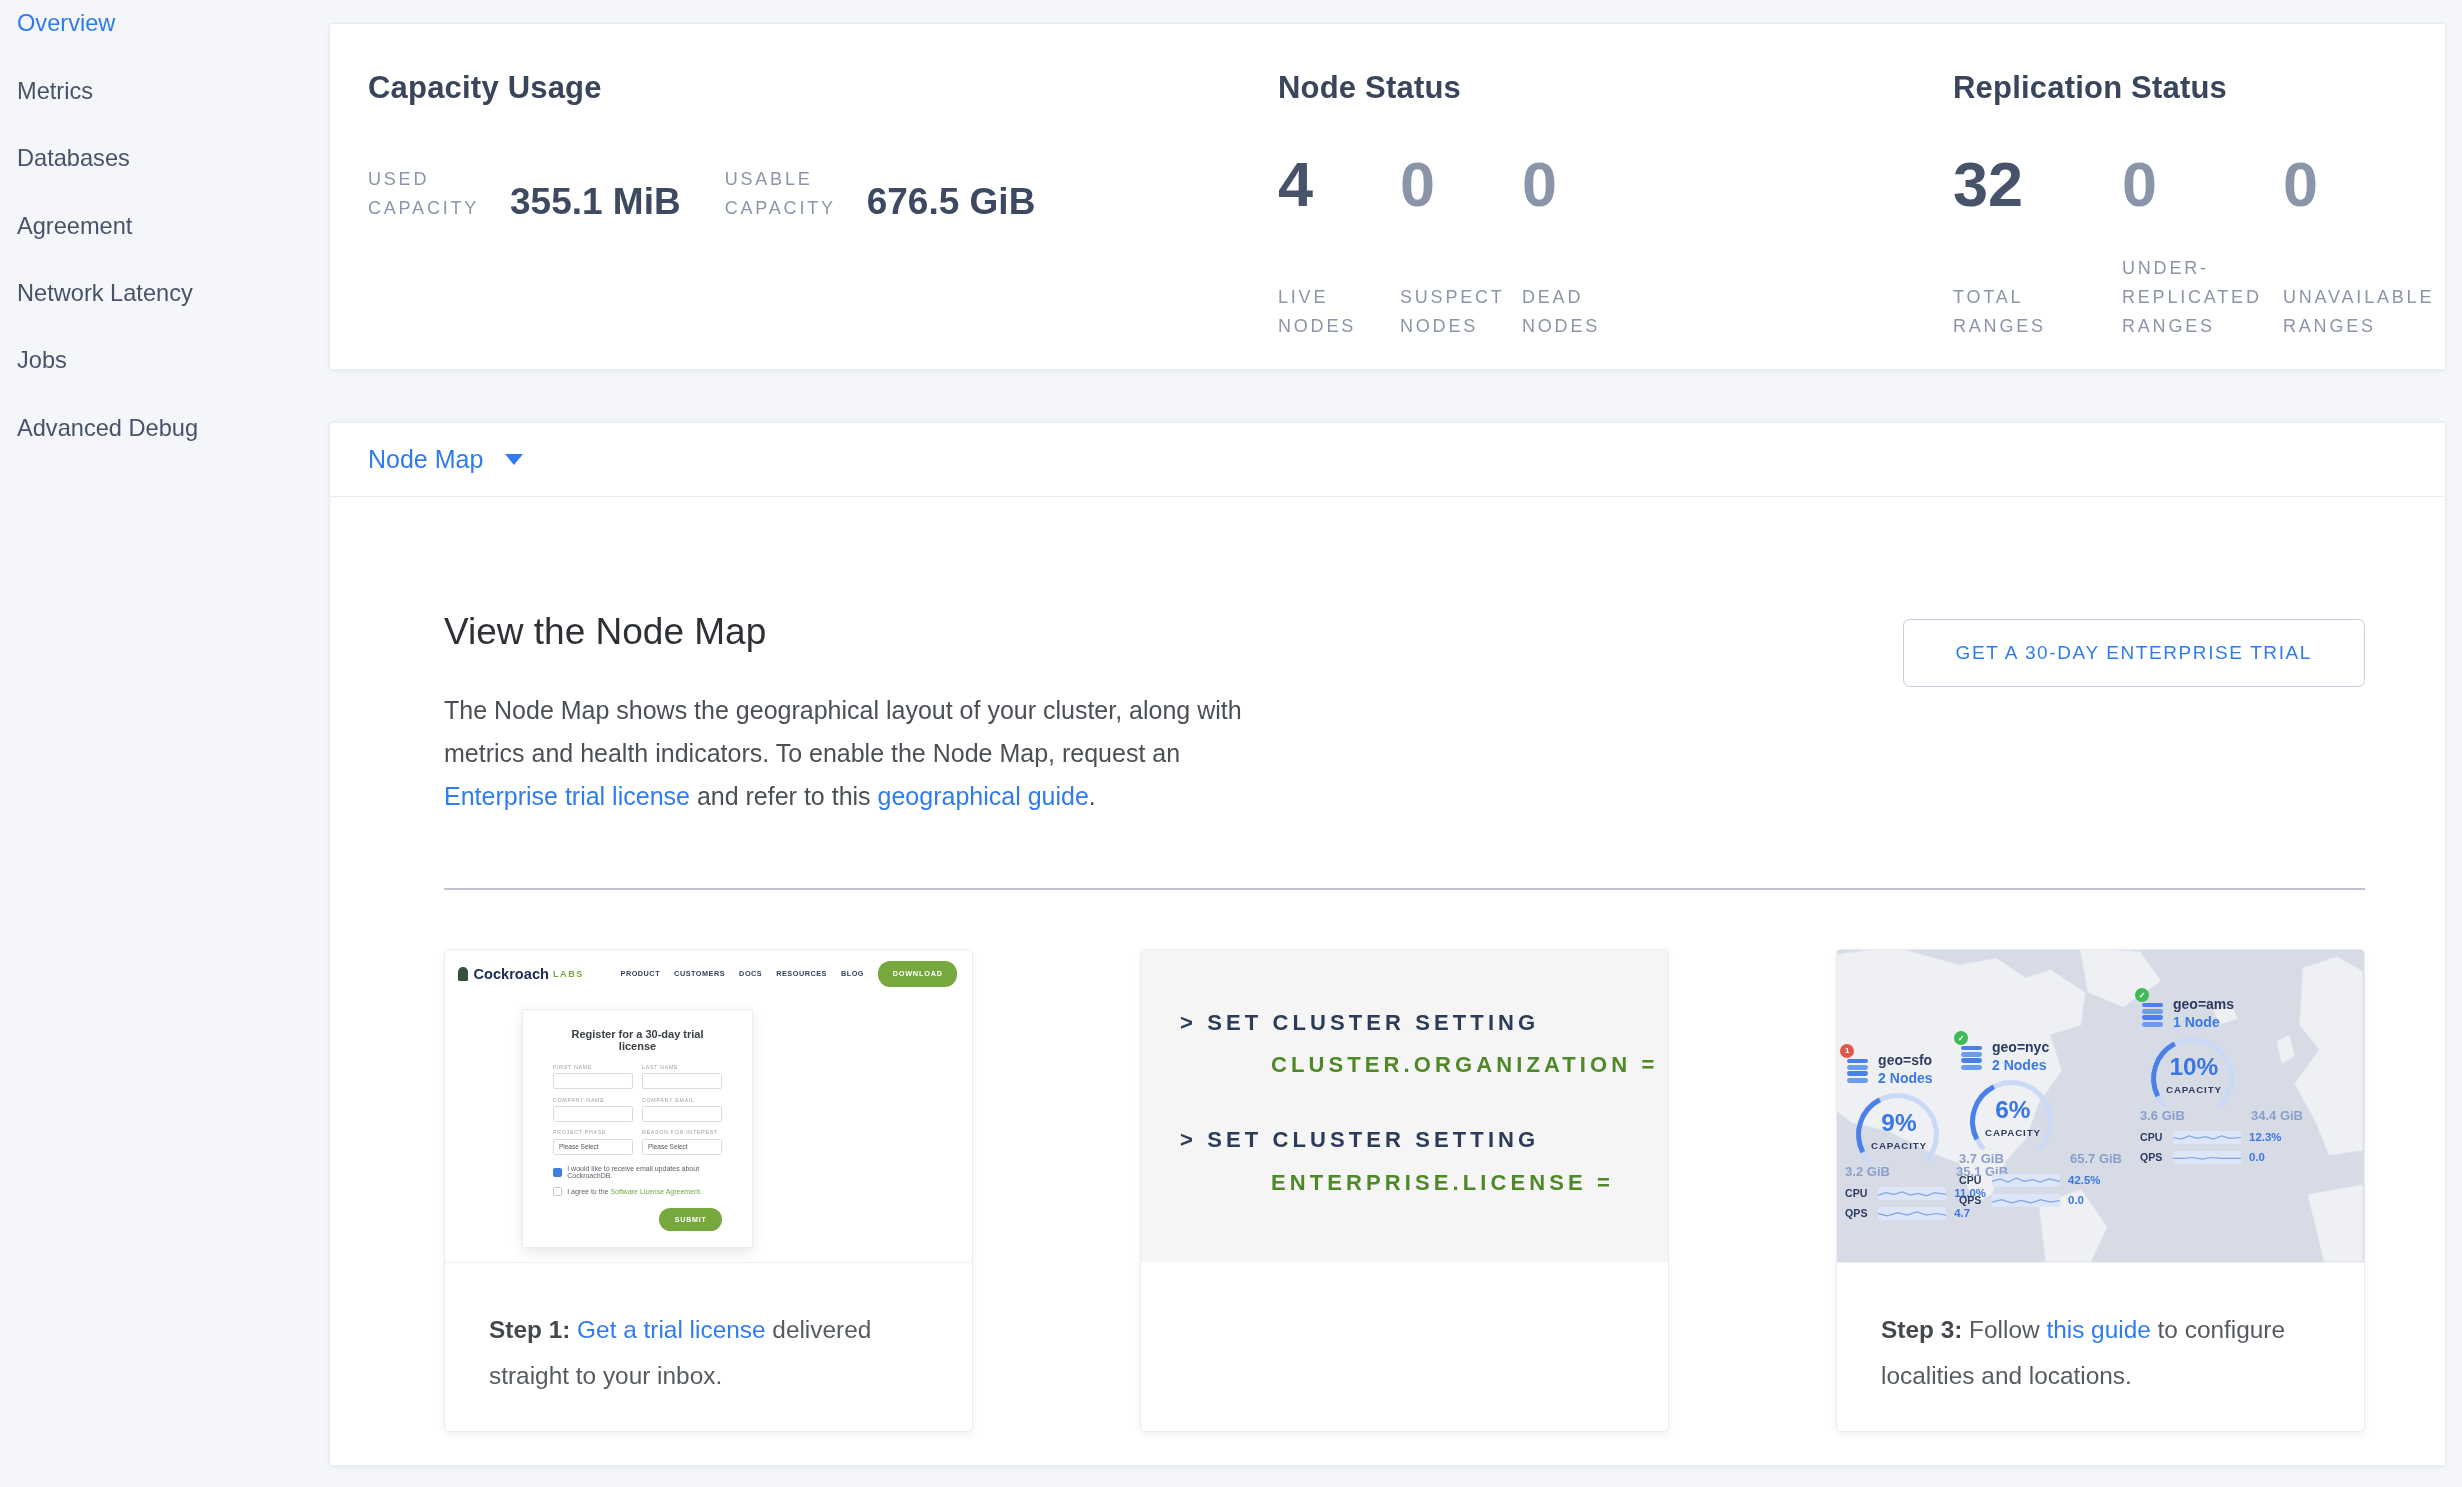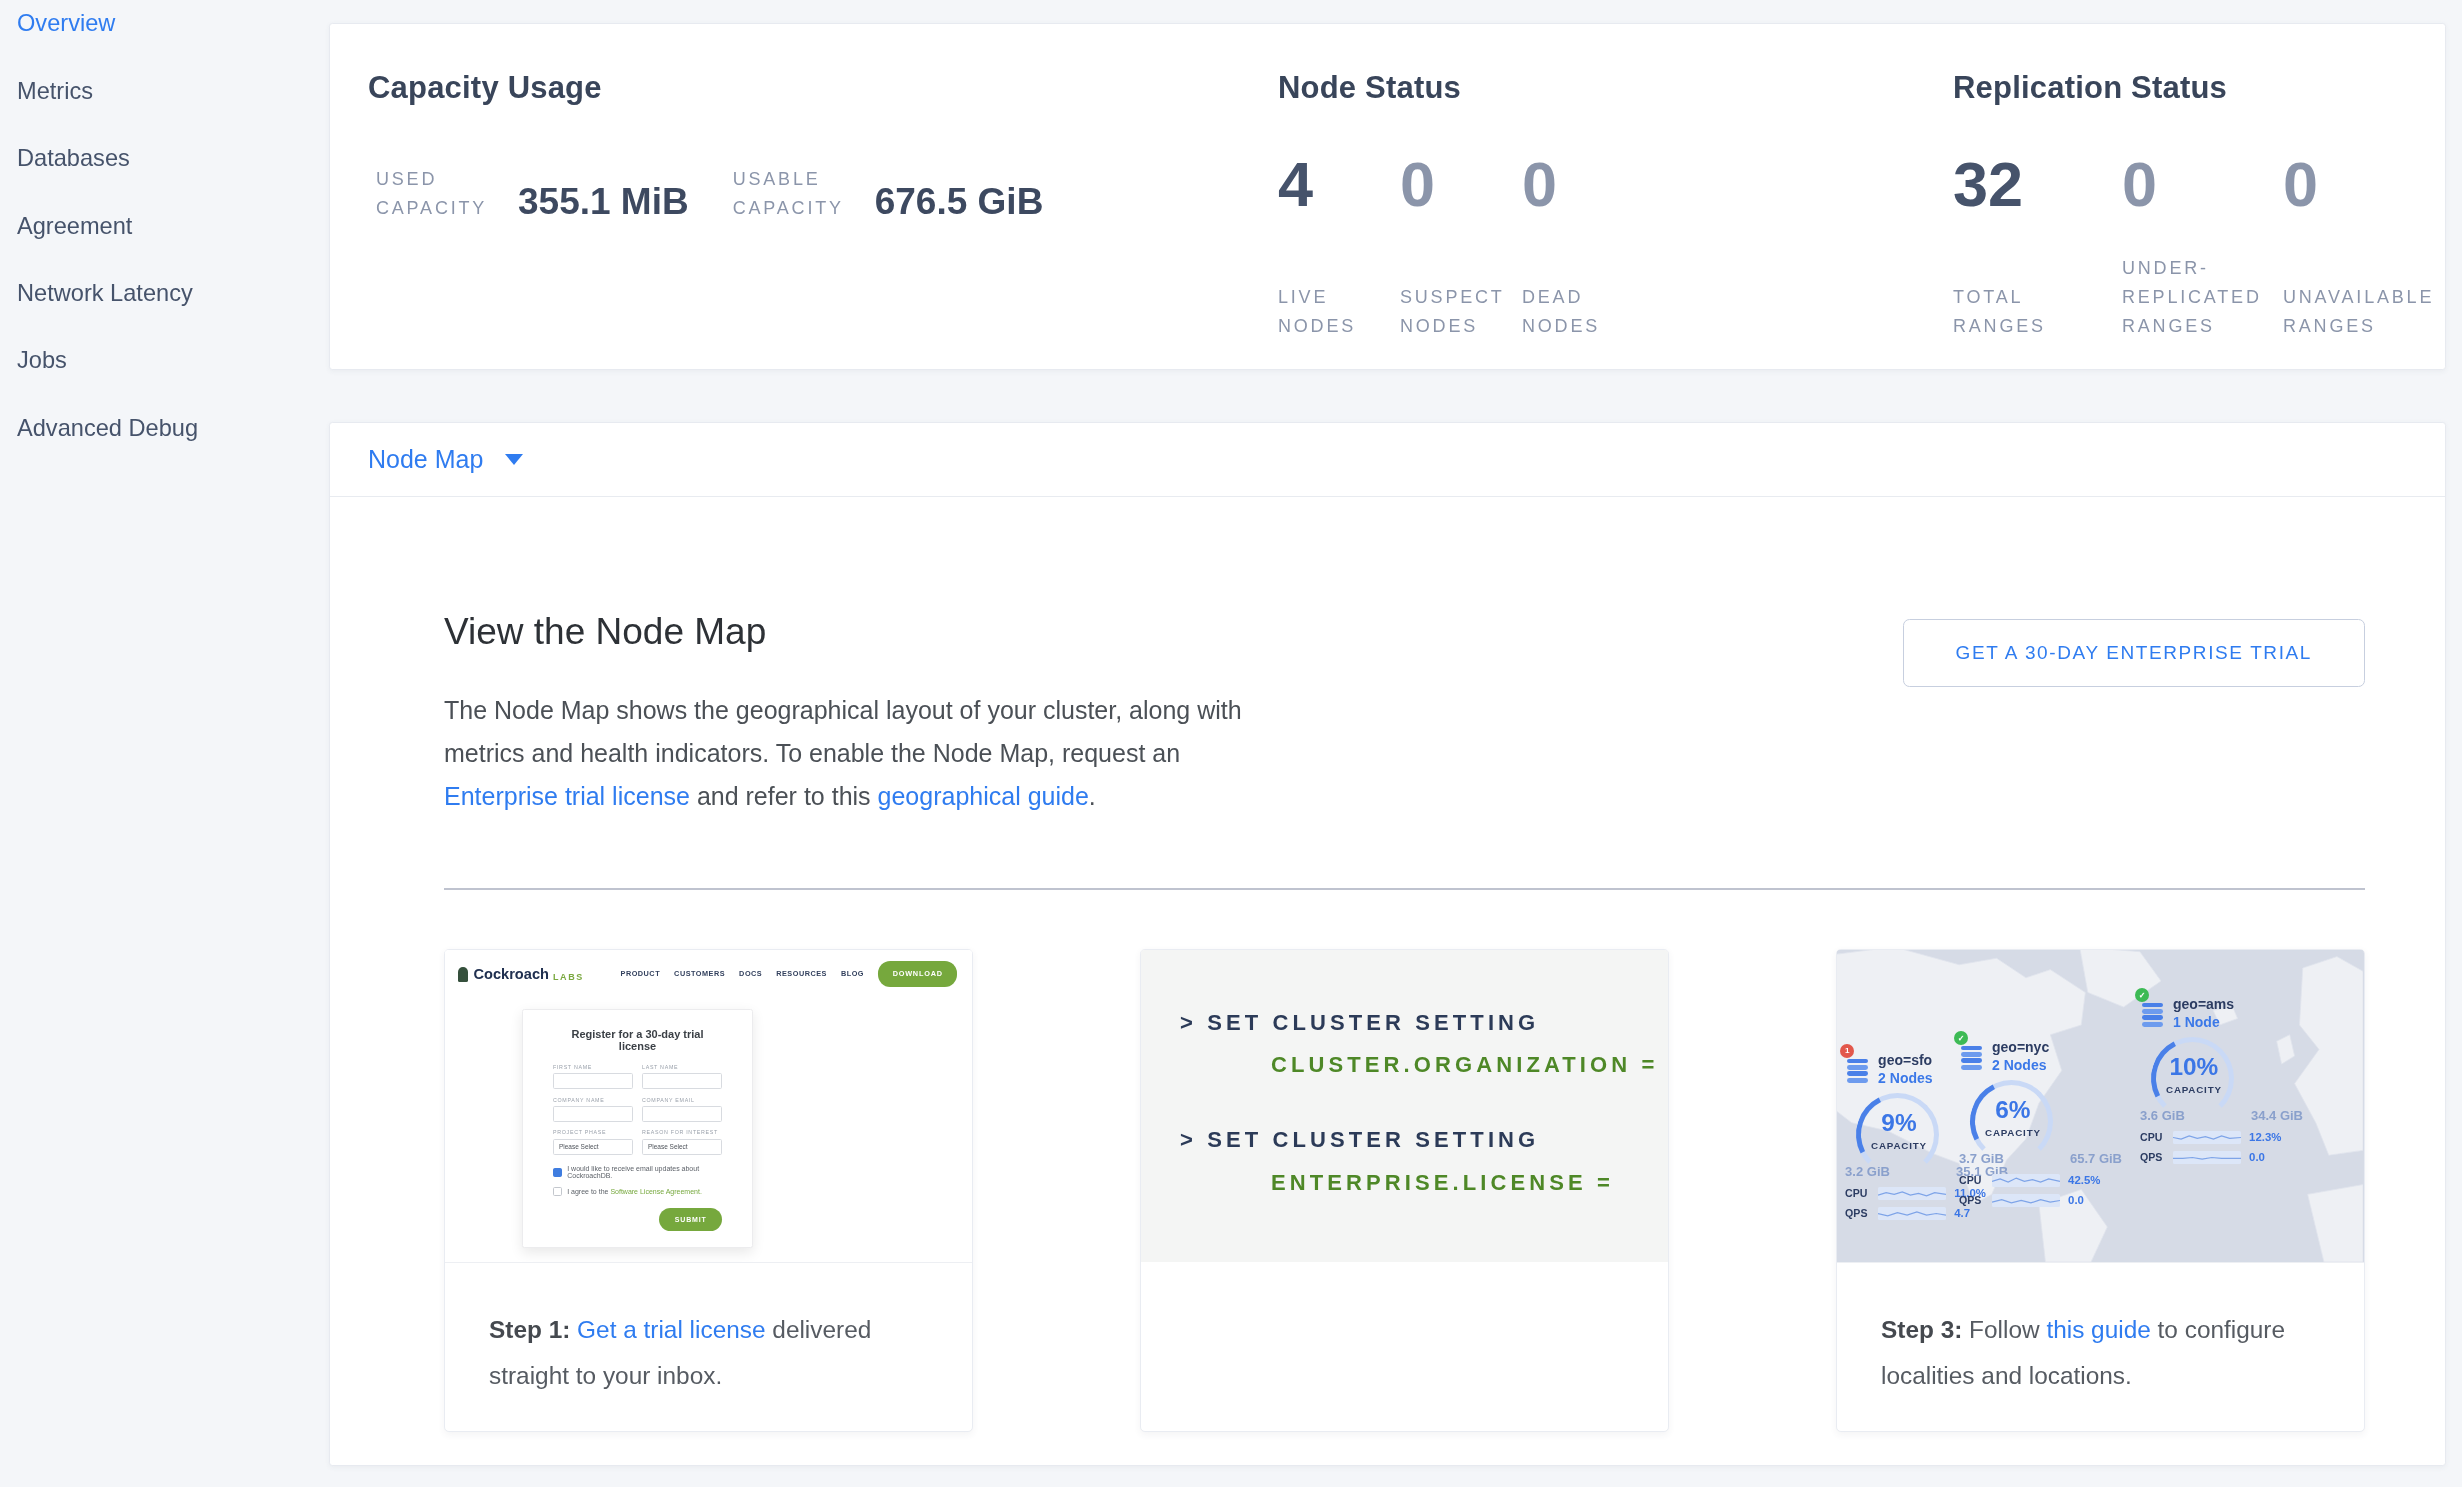--- a/index.html
+++ b/index.html
@@ -42,21 +42,21 @@
   .cap-row{display:flex;margin-top:46px;}
   .cap-pct{font-size:63px;line-height:67px;font-weight:600;color:#46536b;width:173px;}
   .cap-bar-wrap{position:relative;width:451px;margin-top:6.5px;}
   .cap-bar{height:33px;background:#e3e6ec;position:relative;}
   .cap-bar-dark{position:absolute;right:0;top:0;height:100%;width:15.7%;background:#c9cdd7;}
   .cap-tick{position:absolute;top:39px;width:2.4px;height:11.4px;background:#6e7992;}
   .t0{left:0.3%;} .t1{left:29.3%;} .t2{left:58.6%;} .t3{left:88%;}
   .cap-tick-label{position:absolute;top:57px;font-size:21px;color:#5e6a85;transform:translateX(-50%);white-space:nowrap;}
   .l0{left:2.5%;} .l2{left:60%;}
   .cap-stats{display:flex;margin-top:59px;}
-  .cap-stat{display:flex;align-items:flex-end;margin-left:8px;}
+  .cap-stat{display:flex;align-items:flex-end;}
   .cap-stat + .cap-stat{margin-left:44px;}
   .cap-stat .mini-label{width:129px;}
   .cap-value{font-size:37px;font-weight:700;color:#3d4960;line-height:37px;margin:0 0 3.3px 13px;white-space:nowrap;}
 
   
   .map-panel{margin-top:52px;height:1044px;}
   .map-toolbar{height:73px;border-bottom:1.6px solid #e8ebf0;display:flex;align-items:center;padding-left:38px;}
   .map-dd{display:inline-flex;align-items:center;cursor:pointer;}
   .map-dd-label{font-size:25px;color:#2f7cf0;font-weight:500;}
   .caret{width:0;height:0;border-left:9px solid transparent;border-right:9px solid transparent;
@@ -78,21 +78,21 @@
              box-shadow:0 2.4px 7.3px rgba(60,70,90,.06);box-sizing:border-box;}
   .card-img{height:312px;position:relative;overflow:hidden;border-radius:3.3px 3.3px 0 0;}
   .card-caption{border-top:1.6px solid #edeff3;padding:44px 44px 0 44px;height:124px;
                 font-size:24.4px;line-height:46px;color:#565b62;}
   .card-caption b{color:#45494f;font-weight:700;}
   .card-caption a{color:#2f7cf0;}
 
   
   .mini-site{background:#ffffff;}
   .ms-header{display:flex;align-items:center;justify-content:space-between;padding:11.4px 14.6px 0 13px;}
-  .ms-logo{display:flex;align-items:flex-end;}
+  .ms-logo{display:flex;align-items:center;}
   .bug-icon{width:9.8px;height:14.6px;background:#35503c;border-radius:4.9px 4.9px 1.6px 1.6px;display:inline-block;margin-right:5.7px;}
   .ms-name{font-size:14.6px;font-weight:700;color:#203050;}
   .ms-labs{font-size:9px;font-weight:700;color:#7aa83f;letter-spacing:1.6px;margin-left:4.1px;font-style:normal;}
   .ms-nav{display:flex;align-items:center;}
   .ms-nav .ms-nav-item{font-size:7.3px;font-weight:700;color:#33415e;letter-spacing:0.5px;margin-right:14px;}
   .ms-dl{background:#76a83d;color:#ffffff;border-radius:12.2px;padding:8.1px 14.6px;font-size:7.3px;font-weight:700;letter-spacing:0.8px;}
   .ms-card{position:absolute;left:77px;top:59px;width:231px;height:239px;background:#ffffff;
            border:0.8px solid #ececee;border-radius:2.4px;box-shadow:0 4.1px 13px rgba(0,0,0,.09);
            padding:18px 30px 0 30px;box-sizing:border-box;}
   .ms-title{text-align:center;font-size:11px;font-weight:700;color:#3b4046;margin-bottom:12.2px;}

